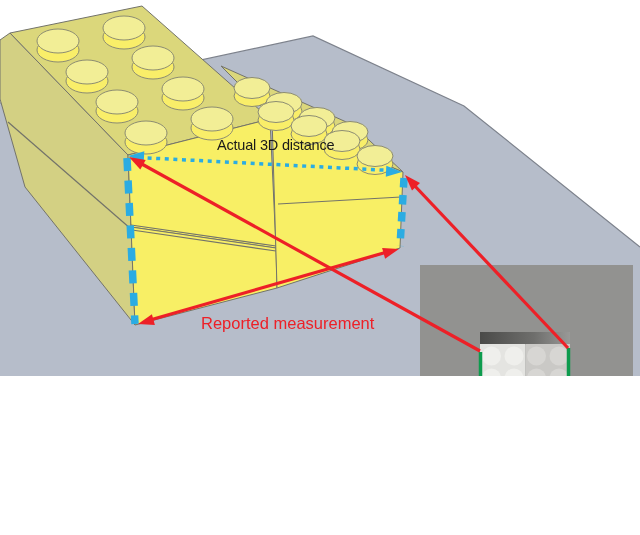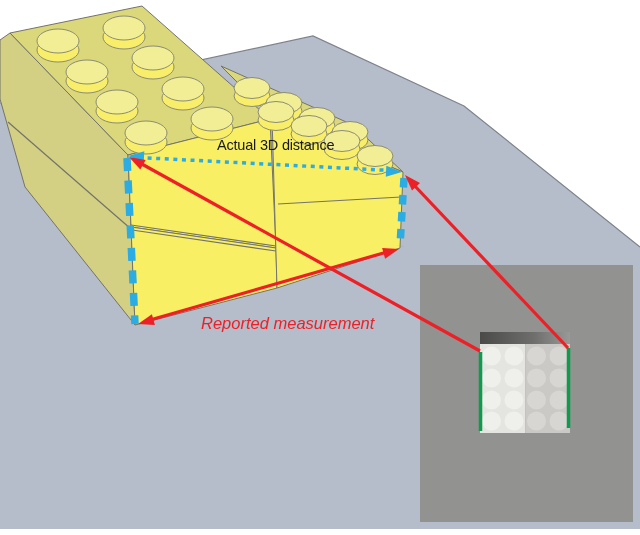--- a/index.html
+++ b/index.html
@@ -1,25 +1,25 @@
 <!DOCTYPE html>
 <html><head>
 <meta charset="utf-8">
 <style>
   html,body{margin:0;padding:0;background:#fff;}
-  #stage{position:relative;width:640px;height:529px;overflow:hidden;background:#fff;
+  #stage{position:relative;width:640px;height:376px;overflow:hidden;background:#fff;
          font-family:"Liberation Sans", sans-serif;}
   #scene{position:absolute;left:0;top:0;}
   .outlined{stroke:#73736a;stroke-width:1;stroke-linejoin:round;}
   .seam{stroke:#73736a;stroke-width:1.2;fill:none;}
   .stud{stroke:#8c8c72;stroke-width:1;}
   .photo-stud{stroke:none;}
   .label{position:absolute;white-space:nowrap;}
   #actual-label{left:217px;top:137px;font-size:14.5px;color:#1a1a1a;letter-spacing:-0.2px;}
-  #reported-label{left:201px;top:314px;font-size:16.5px;color:#ed2027;font-style:italic;}
+  #reported-label{left:201px;top:314px;font-size:16.5px;color:#ed2027;}
 </style>
 </head>
 <body>
 
 <div id="stage">
   <svg id="scene" width="640" height="535" viewBox="0 0 640 535">
     <defs>
       <linearGradient id="shadowStrip" x1="0" y1="0" x2="1" y2="0">
         <stop offset="0" stop-color="#4a4a48"></stop>
         <stop offset="0.6" stop-color="#6e6e6c"></stop>

